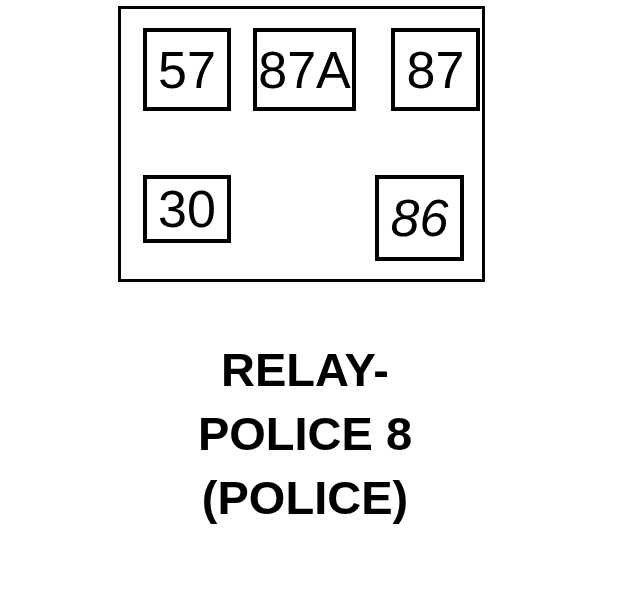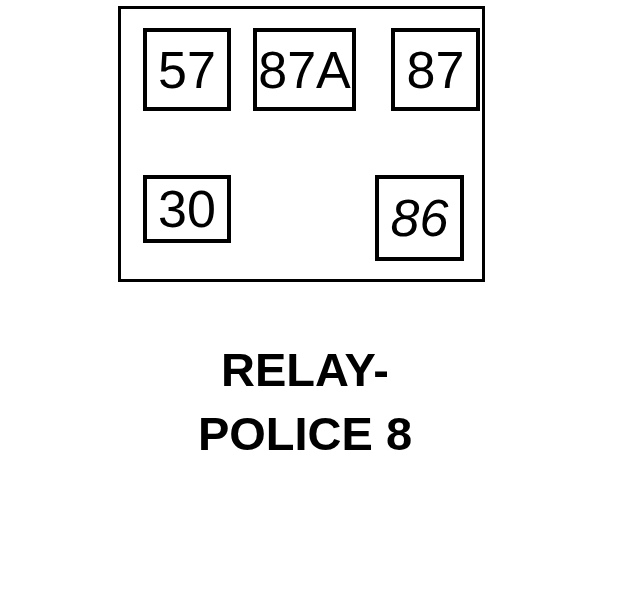--- a/index.html
+++ b/index.html
@@ -106,15 +106,16 @@
 
     <div class="terminal pad-86">
       <span class="terminal-label">86</span>
     </div>
 
   </div>
 
   <div class="caption">
     <div class="caption-line">RELAY-</div>
     <div class="caption-line">POLICE 8</div>
+    <div class="caption-line">(POLICE)</div>
   </div>
 
 </div>
 
 </body></html>

